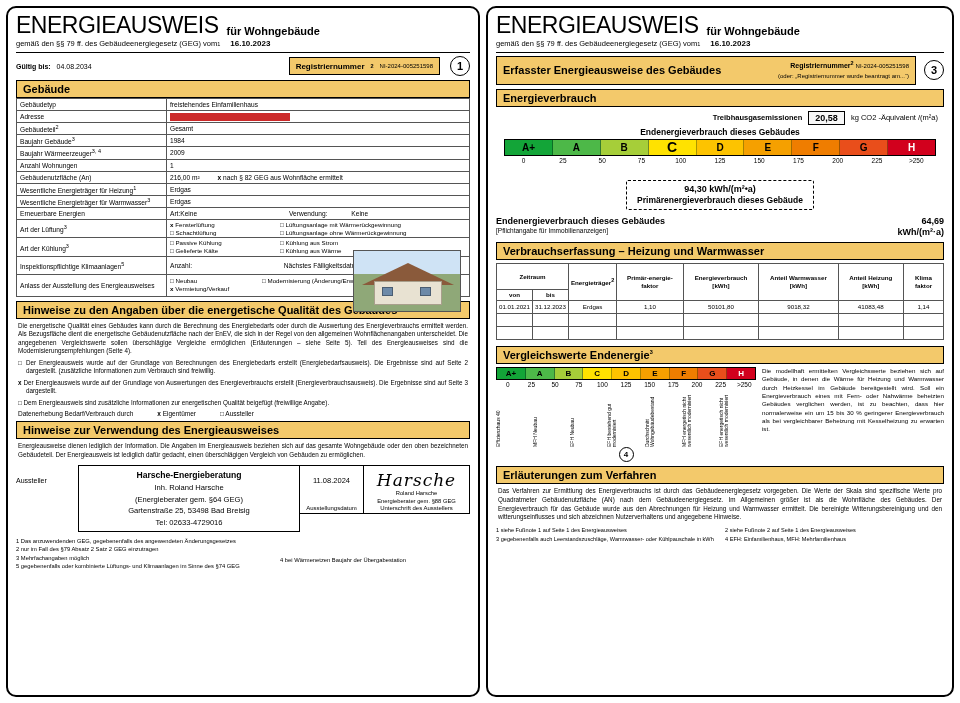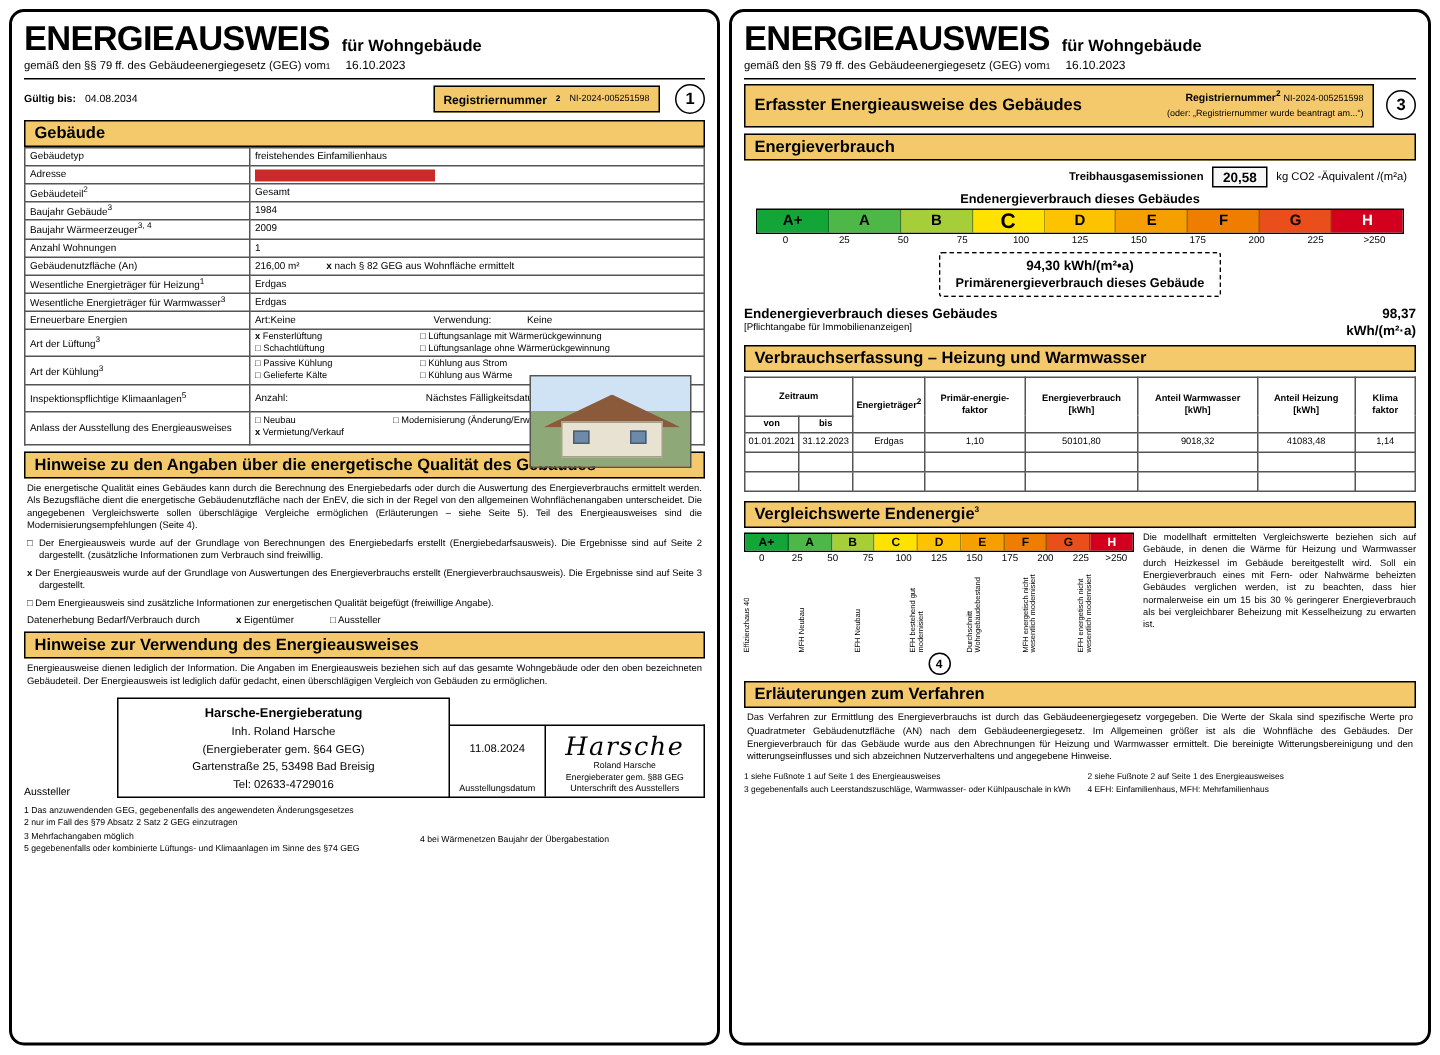--- a/index.html
+++ b/index.html
@@ -25,29 +25,29 @@
     border-radius: 10px;
     background: #fff;
     padding: 6px 8px;
   }
   .sheet.left { width: 474px; }
   .sheet.right { width: 468px; }
 
   
   .hdr { position: relative; }
   .hdr-title {
-    font-size: 23px; font-weight: bold; letter-spacing: -0.5px;
+    font-size: 23px; font-weight: normal; letter-spacing: -0.5px;
     line-height: 1.0; display: inline-block;
   }
   .hdr-sub {
     font-size: 11px; font-weight: bold; display:inline-block;
     margin-left: 6px; vertical-align: bottom;
   }
   .hdr-law { font-size: 7.5px; font-weight: normal; margin-top: 2px; }
-  .hdr-date { font-size: 8px; font-weight: normal; margin-left: 10px; }
+  .hdr-date { font-size: 8px; font-weight: bold; margin-left: 10px; }
   .hdr-rule { border-bottom: 1.5px solid #000; margin: 4px 0 3px; }
 
   .regbar { display:flex; align-items:center; gap:6px; margin-top:2px; }
   .regbar .valid { font-size: 7px; font-weight: bold; white-space: nowrap; }
   .regbox {
     margin-left:auto;
     background: #f3c96b;
     border: 1px solid #000;
     padding: 2px 6px;
     font-size: 8px; font-weight: bold;
@@ -121,21 +121,21 @@
     line-height: 1.35;
     margin: 3px 2px;
   }
   .para.ind { margin-left: 10px; text-indent: -8px; }
 
   .line-row { display:flex; gap:24px; font-size:6.5px; margin:3px 2px; align-items:center;}
 
   
   .aussteller-wrap {
     display:flex; margin-top:6px; border:0px;
-    align-items:flex-end;
+    align-items:flex-start;
   }
   .aus-label {
     width: 62px; font-size: 7px; padding-top: 12px;
   }
   .aus-box {
     flex: 1 1 auto;
     border: 0.8px solid #000;
     padding: 3px 6px;
     text-align:center;
     font-size: 7.6px;
@@ -510,34 +510,34 @@
         <span>100</span>
         <span>125</span>
         <span>150</span>
         <span>175</span>
         <span>200</span>
         <span>225</span>
         <span>&gt;250</span>
       </div>
     </div>
 
-    <div style="text-align:center;margin-top:4px;">
+    <div style="text-align:center;margin-top:16px;">
       <div class="dashbox">
         <div class="big">94,30  kWh/(m²•a)</div>
         <div>Primärenergieverbrauch dieses Gebäude</div>
       </div>
     </div>
 
     <div class="end-summary">
       <div class="txt">
         <div>Endenergieverbrauch dieses Gebäudes</div>
         <div class="sub">[Pflichtangabe für Immobilienanzeigen]</div>
       </div>
       <div class="val">
-        <div>98,37</div>
+        <div>64,69</div>
         <div>kWh/(m²·a)</div>
       </div>
     </div>
 
     <div class="sec-title" style="margin-top:3px;">Verbrauchserfassung – Heizung und Warmwasser</div>
 
     <table class="t2">
       <tbody>
           <tr>
         <th colspan="2">Zeitraum</th>

